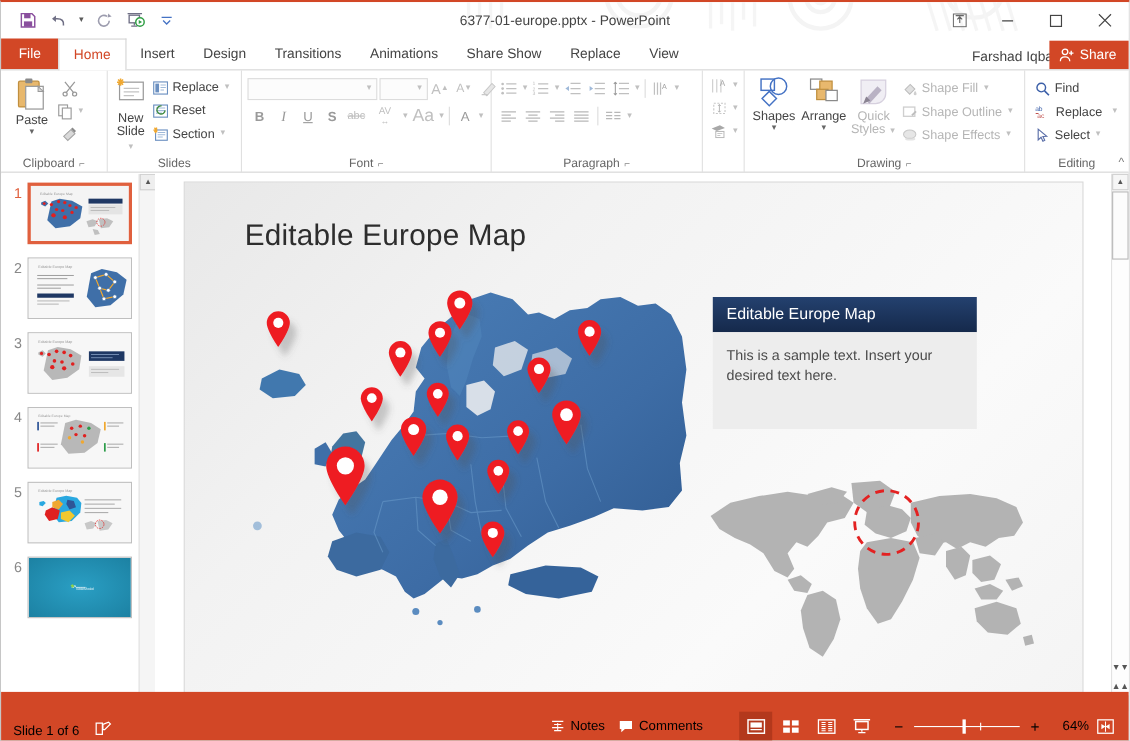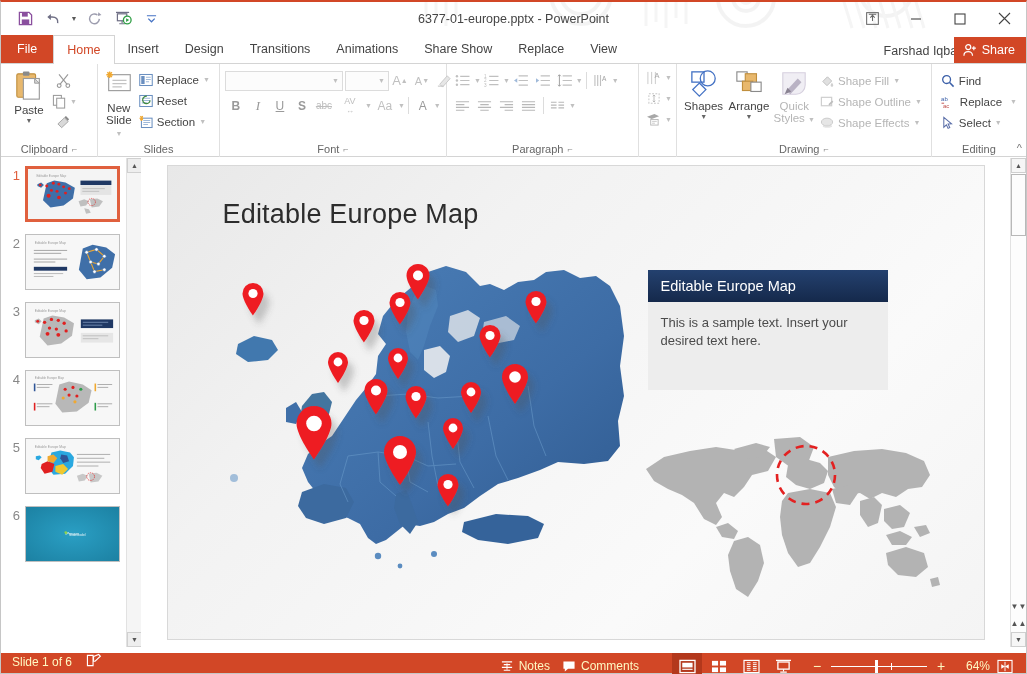--- a/index.html
+++ b/index.html
@@ -130,22 +130,22 @@
   .rb-btn { width:15px; height:15px; display:flex; align-items:center; justify-content:center;
             background:#f6f6f6; border:1px solid #cfcfcf; cursor:pointer; font-size:7px;
             color:#555; margin:0 auto; }
   .rb-thumb { position:absolute; top:16px; left:0; width:15px; height:62px; background:#fcfcfc;
               border:1px solid #b8b8b8; cursor:pointer; }
   .rb-stack { position:absolute; bottom:0; left:0; width:15px; }
   .rb-arrow { width:15px; height:17px; display:flex; align-items:center; justify-content:center;
               cursor:pointer; color:#555; font-size:8px; }
 
   
-  .status { position:absolute; left:0; right:0; bottom:0; height:20px; background:#d24726;
-            color:#fef9c3; display:flex; align-items:flex-start; font-size:12px; }
+  .status { position:absolute; left:0; right:0; bottom:0; height:44px; background:#d24726;
+            color:#000000; display:flex; align-items:flex-end; font-size:12px; }
   .st-left { display:flex; align-items:center; gap:14px; padding-left:11px; }
   .st-item { display:flex; align-items:center; gap:5px; cursor:pointer; padding:2px 5px;
              border-radius:2px; }
   .st-right { margin-left:auto; display:flex; align-items:center; gap:2px; padding-right:8px; }
   .view-btn { width:30px; height:26px; display:flex; align-items:center; justify-content:center;
               cursor:pointer; }
   .view-btn.active { background:#b3381c; }
   .zoom-wrap { display:flex; align-items:center; gap:7px; margin:0 6px 0 10px; }
   .zoom-track { width:96px; height:1px; background:#fff; position:relative; cursor:pointer; }
   .zoom-thumb { position:absolute; left:44px; top:-6px; width:3px; height:13px; background:#fff; }
@@ -373,21 +373,21 @@
           </div>
         </div>
         <div class="row" style="margin-top:4px">
           <div class="iconbtn dis" style="font-weight:bold;font-size:12px;color:#9a9a9a">B</div>
           <div class="iconbtn dis" style="font-style:italic;font-family:'Liberation Serif',serif;font-size:13px;color:#9a9a9a">I</div>
           <div class="iconbtn dis" style="text-decoration:underline;font-size:12px;color:#9a9a9a">U</div>
           <div class="iconbtn dis" style="font-weight:bold;font-size:12px;color:#9a9a9a">S</div>
           <div class="iconbtn dis" style="text-decoration:line-through;font-size:10px;color:#bdbdbd">abc</div>
           <div class="iconbtn dis" style="width:30px;font-size:9px;line-height:9px;flex-direction:column">AV<span style="font-size:8px">↔</span></div>
           <span class="bcaret">▼</span>
-          <div class="iconbtn dis" style="width:26px;font-size:12px">Aa</div>
+          <div class="iconbtn dis" style="width:26px;font-size:16px">Aa</div>
           <span class="bcaret">▼</span>
           <div class="sep"></div>
           <div class="iconbtn dis" style="font-size:12px;color:#9a9a9a">A</div>
           <span class="bcaret">▼</span>
         </div>
       </div>
       <div class="rgroup-label">
         <span>Font</span>
         <span class="dlg-launch">⌐</span>
       </div>

